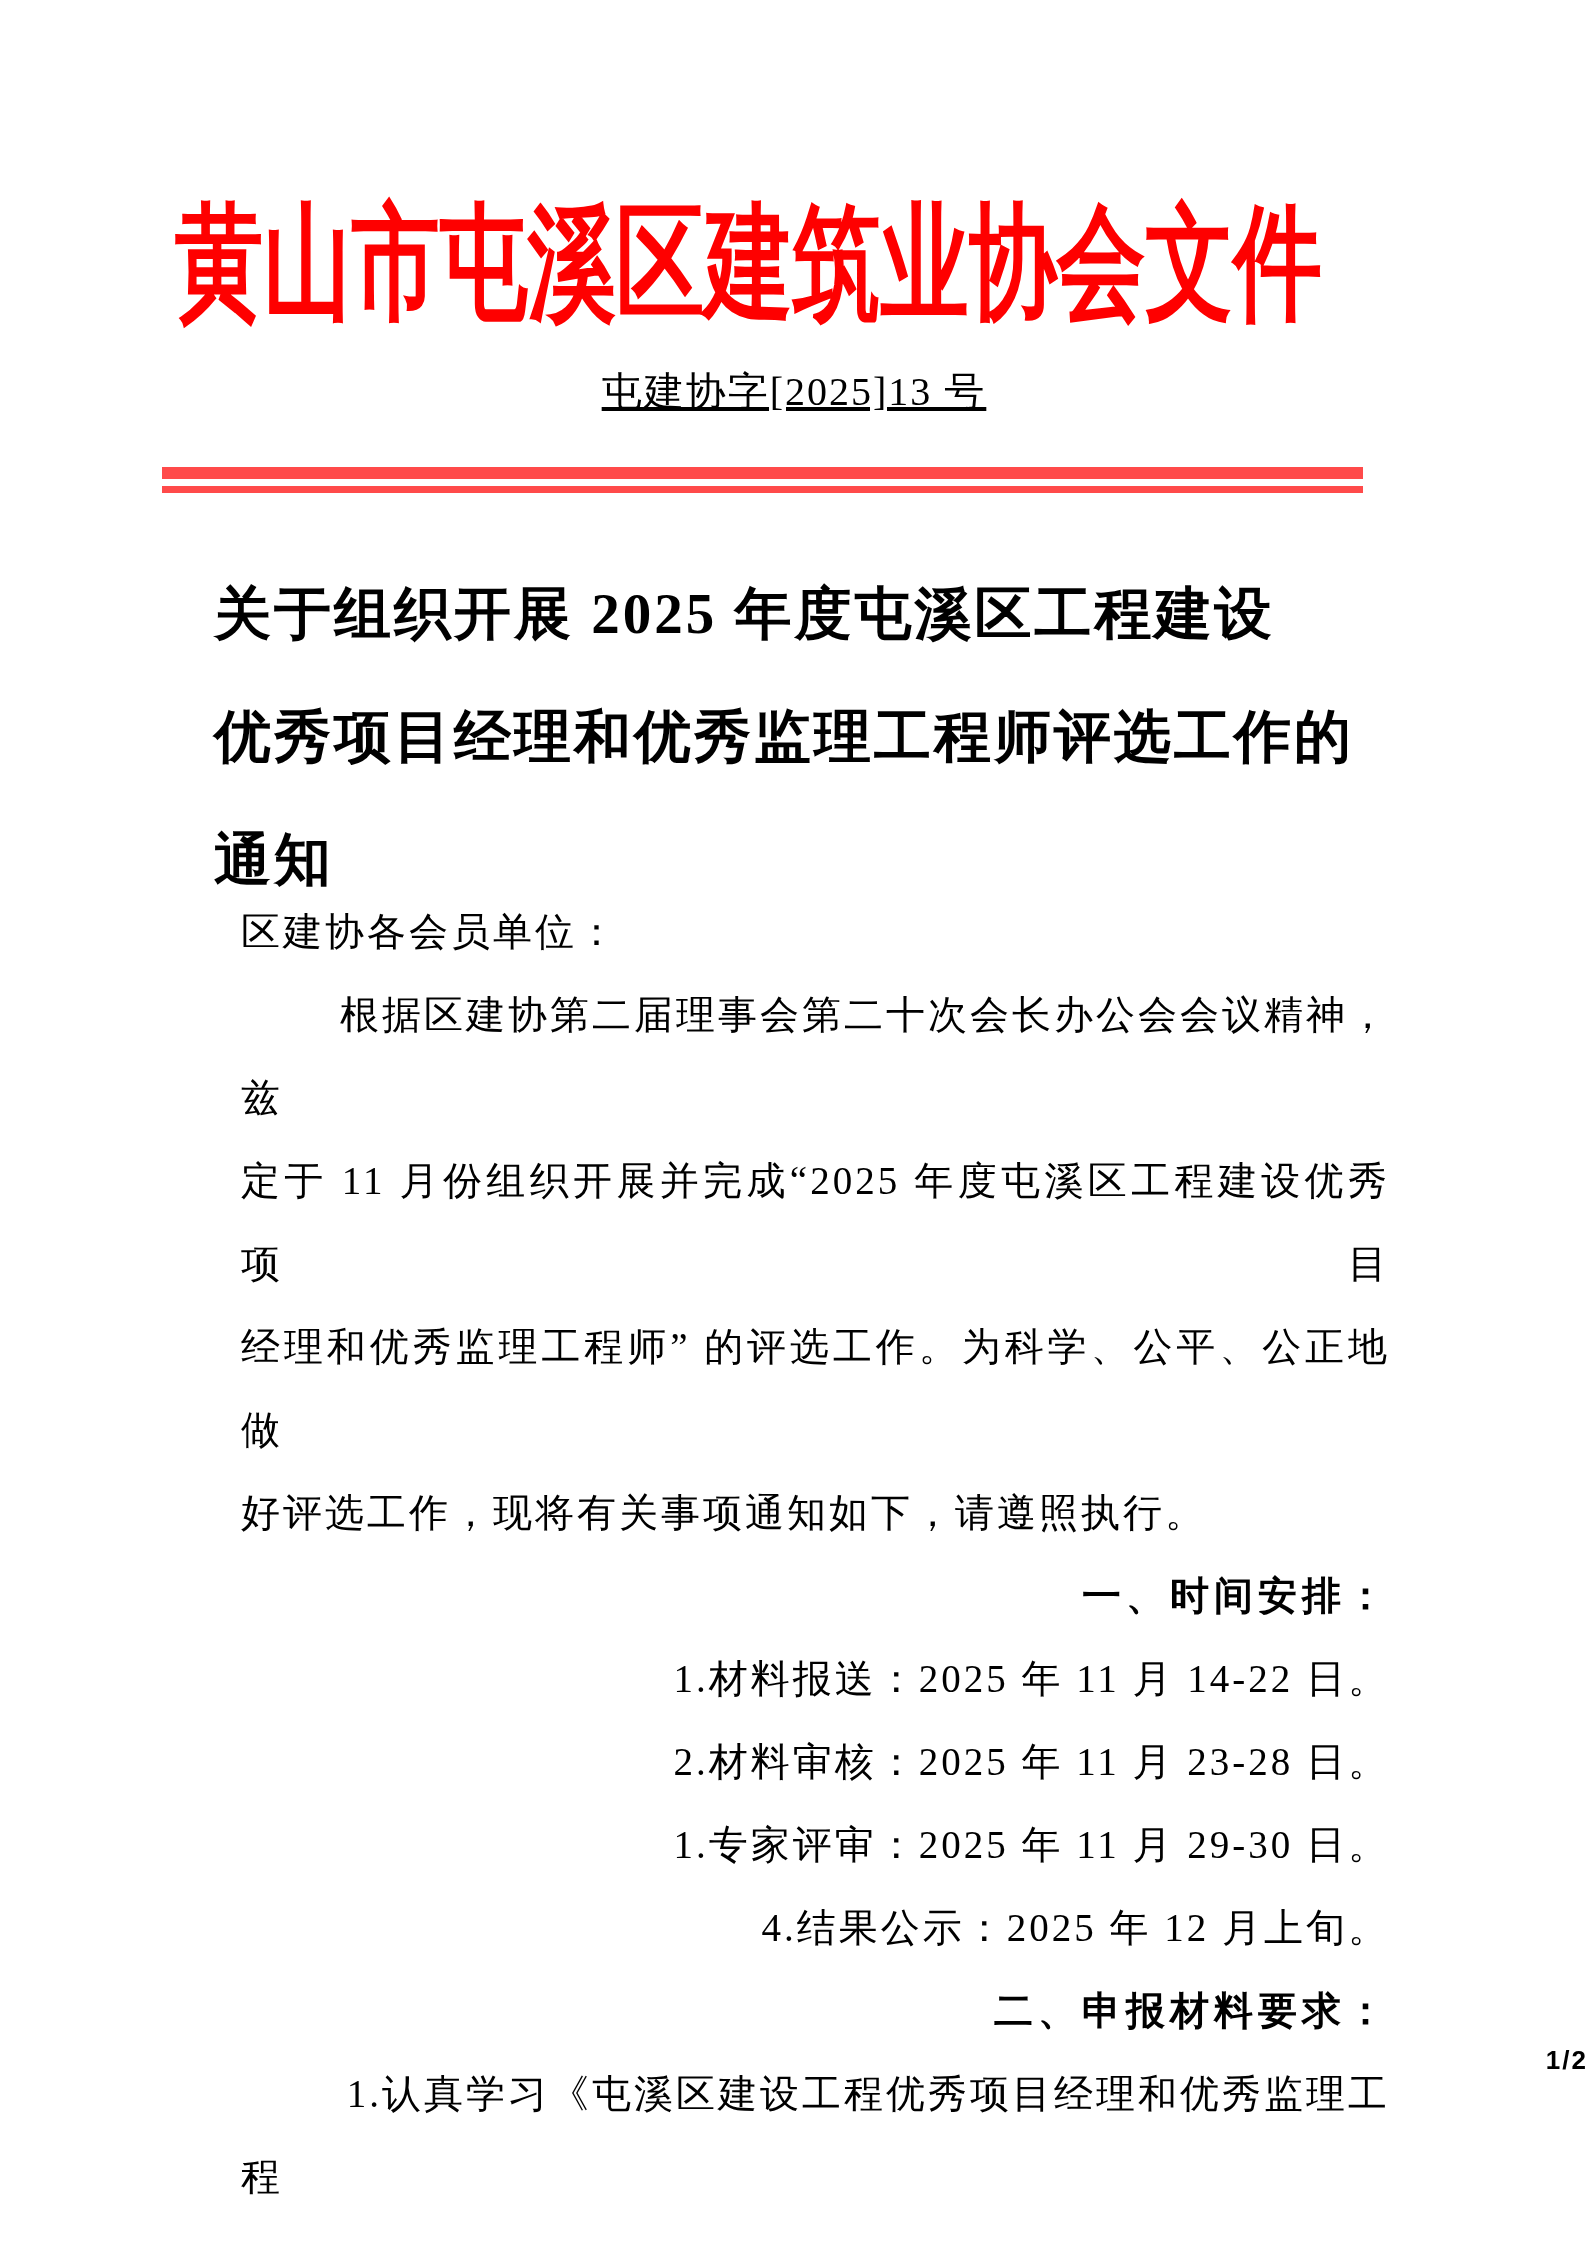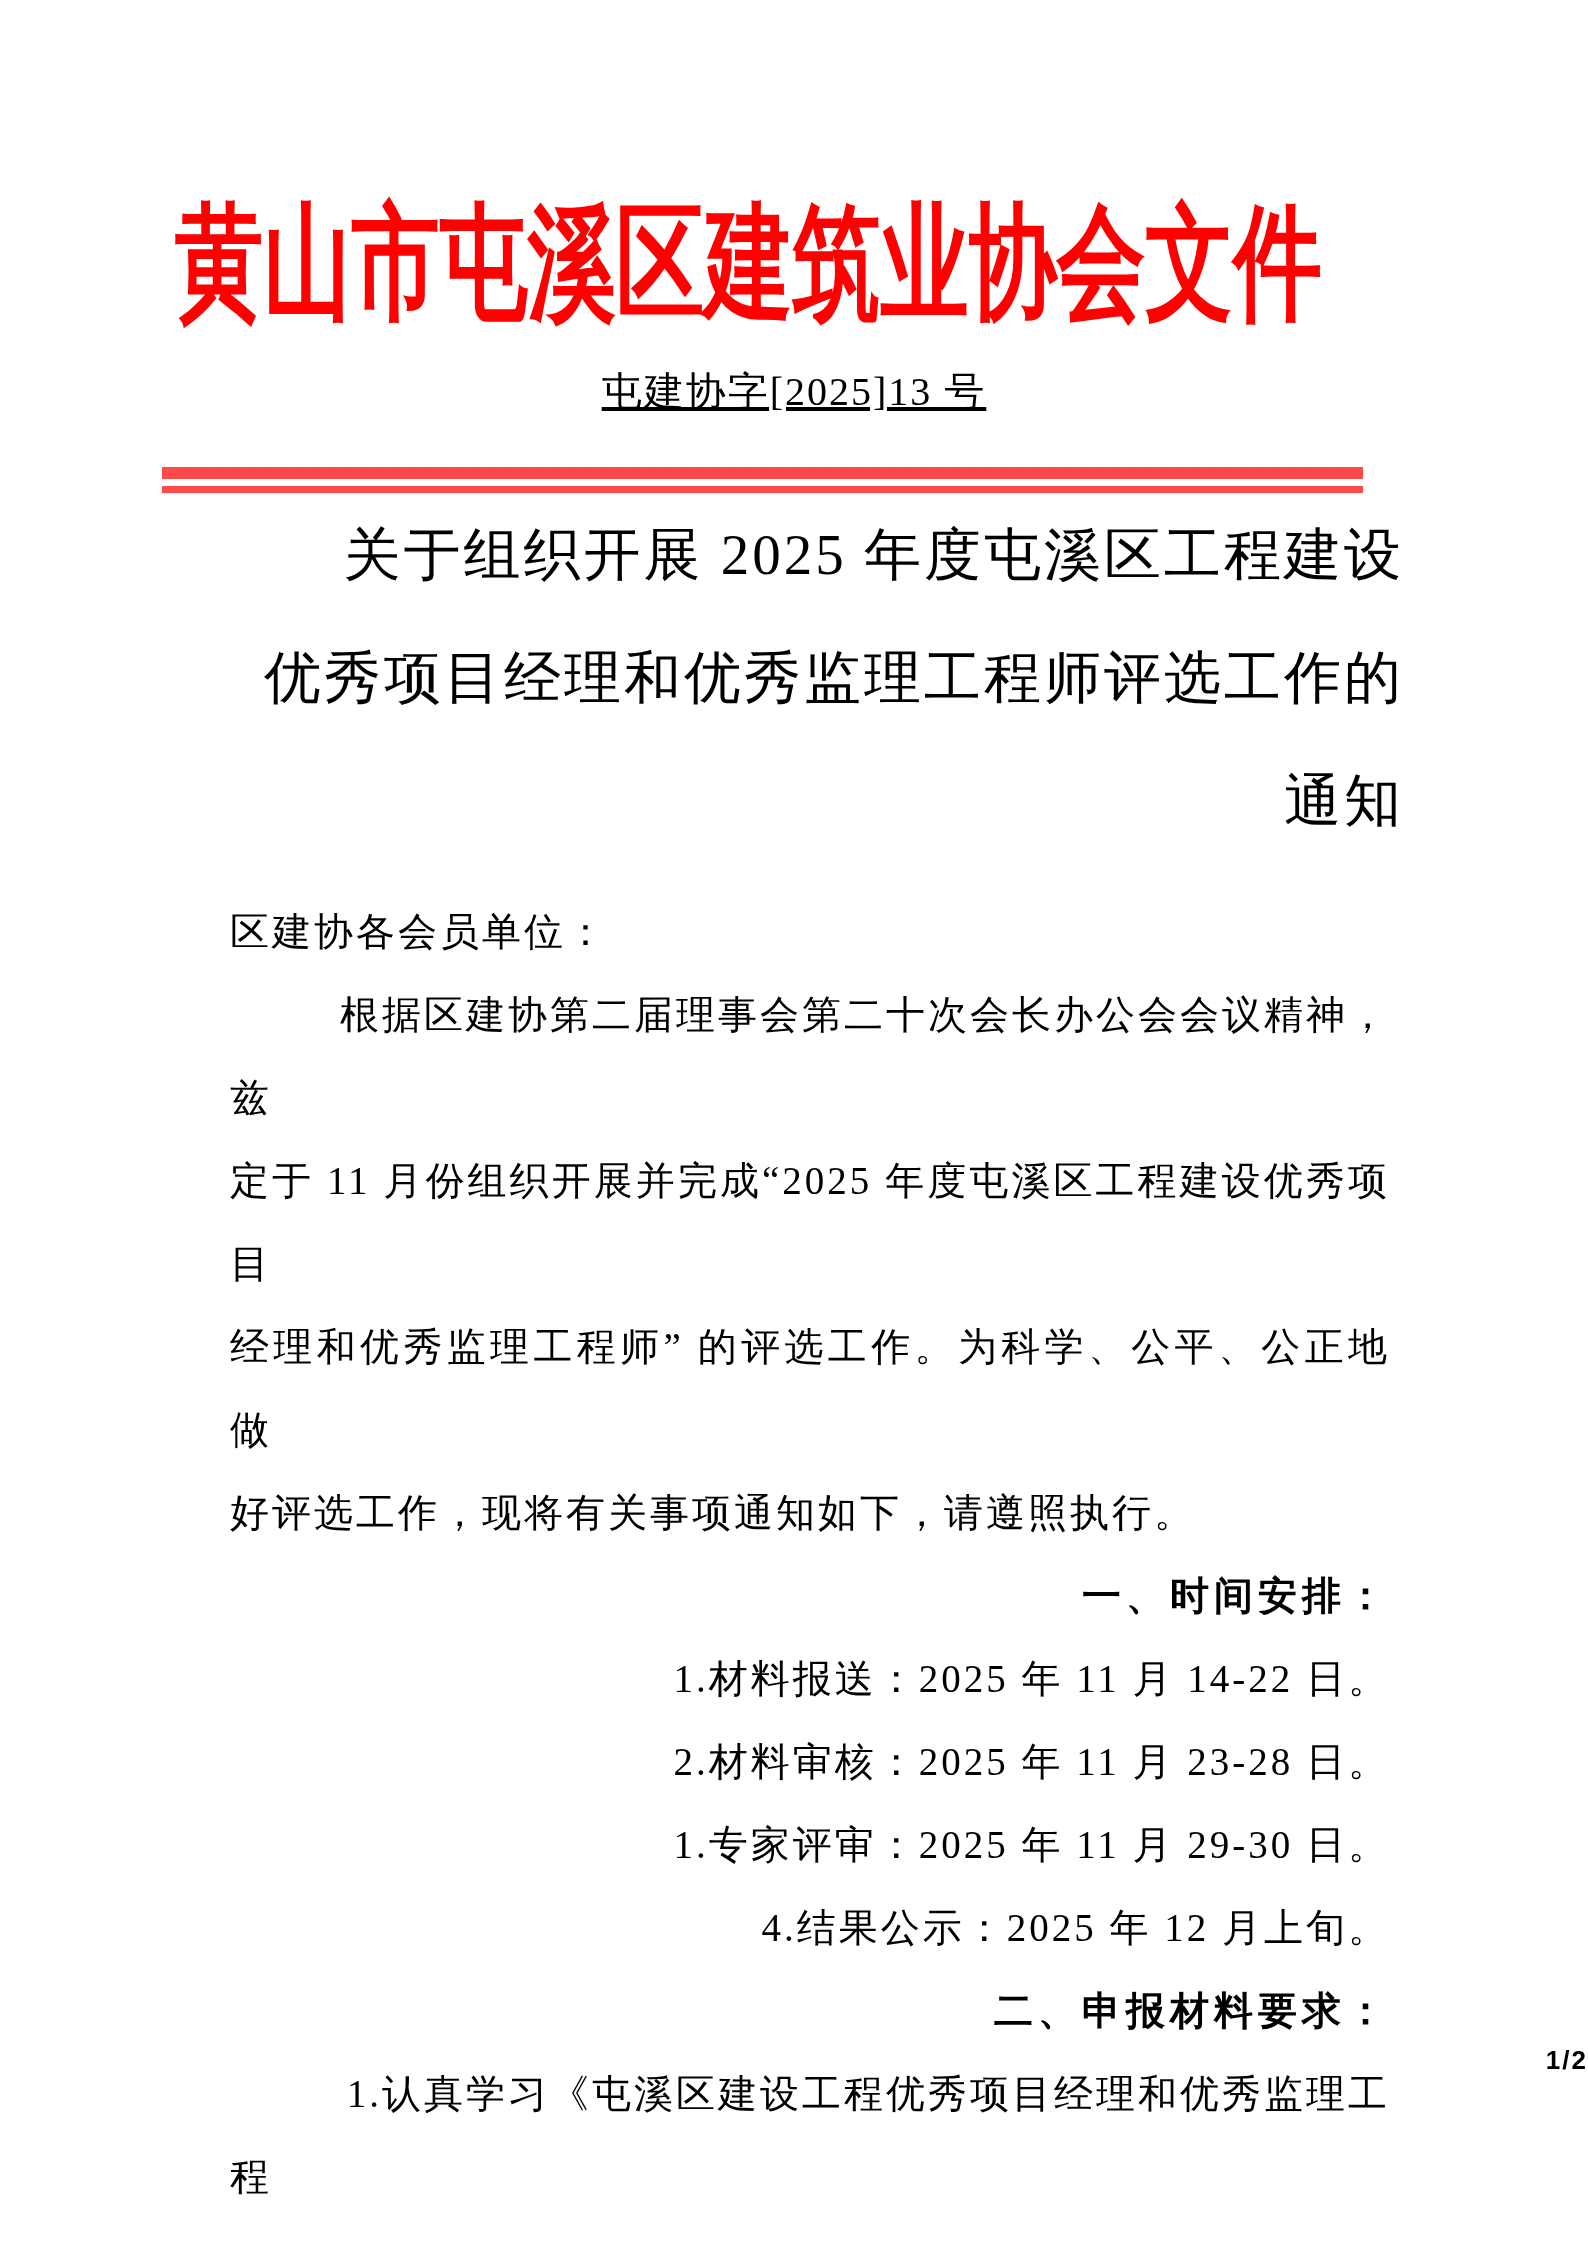--- a/index.html
+++ b/index.html
@@ -40,41 +40,42 @@
     position: absolute;
     left: 162px;
     width: 1201px;
     background: var(--separator-red, #ff4a4a);
   }
   .sep-thick { top: 467px; height: 12px; }
   .sep-thin  { top: 486px; height: 7px; }
   .notice-title {
     position: absolute;
     left: 214px;
-    top: 493px;
+    top: 552px;
     width: 1190px;
-    text-align: right;
-    font-weight: normal;
+    text-align: left;
+    font-weight: bold;
     font-size: 57px;
     line-height: 123px;
     letter-spacing: 3px;
     white-space: nowrap;
   }
   .body-text {
     position: absolute;
     left: 230px;
     top: 890px;
     width: 1160px;
     font-size: 39px;
     line-height: 83px;
     letter-spacing: 3px;
   }
   .line {
     text-align: left;
     white-space: nowrap;
+    margin-left: 11px;
   }
   .line.j {
     white-space: normal;
     text-align: justify;
     text-align-last: justify;
     text-justify: inter-character;
   }
   .line.ind { text-indent: 86px; text-align: right; }
   .line.hd {
     font-family: "Liberation Sans", "DejaVu Sans", sans-serif;

